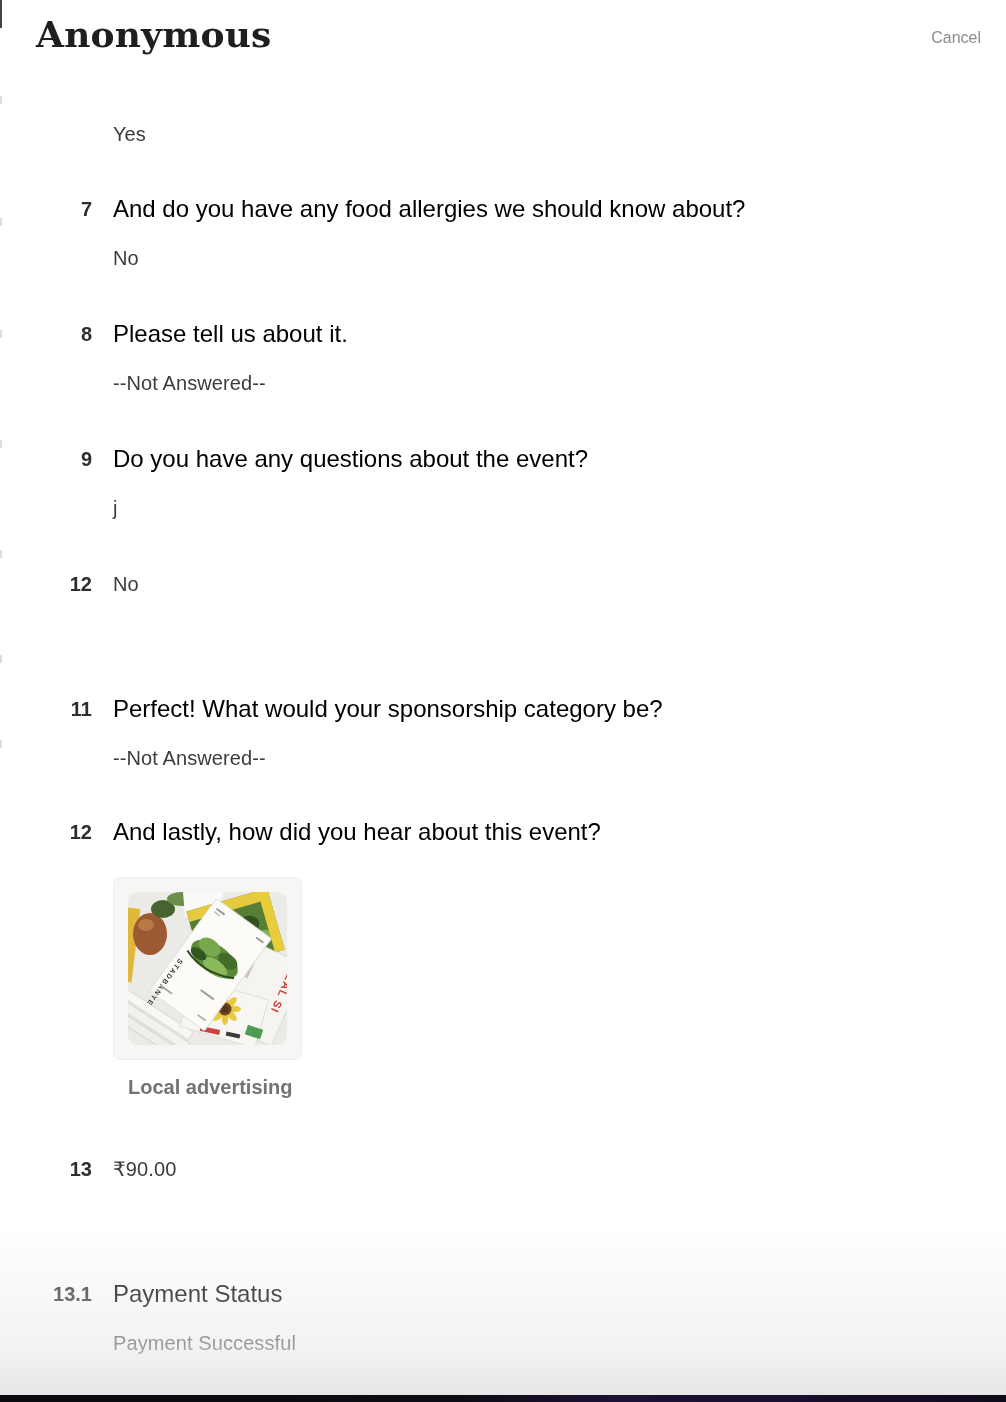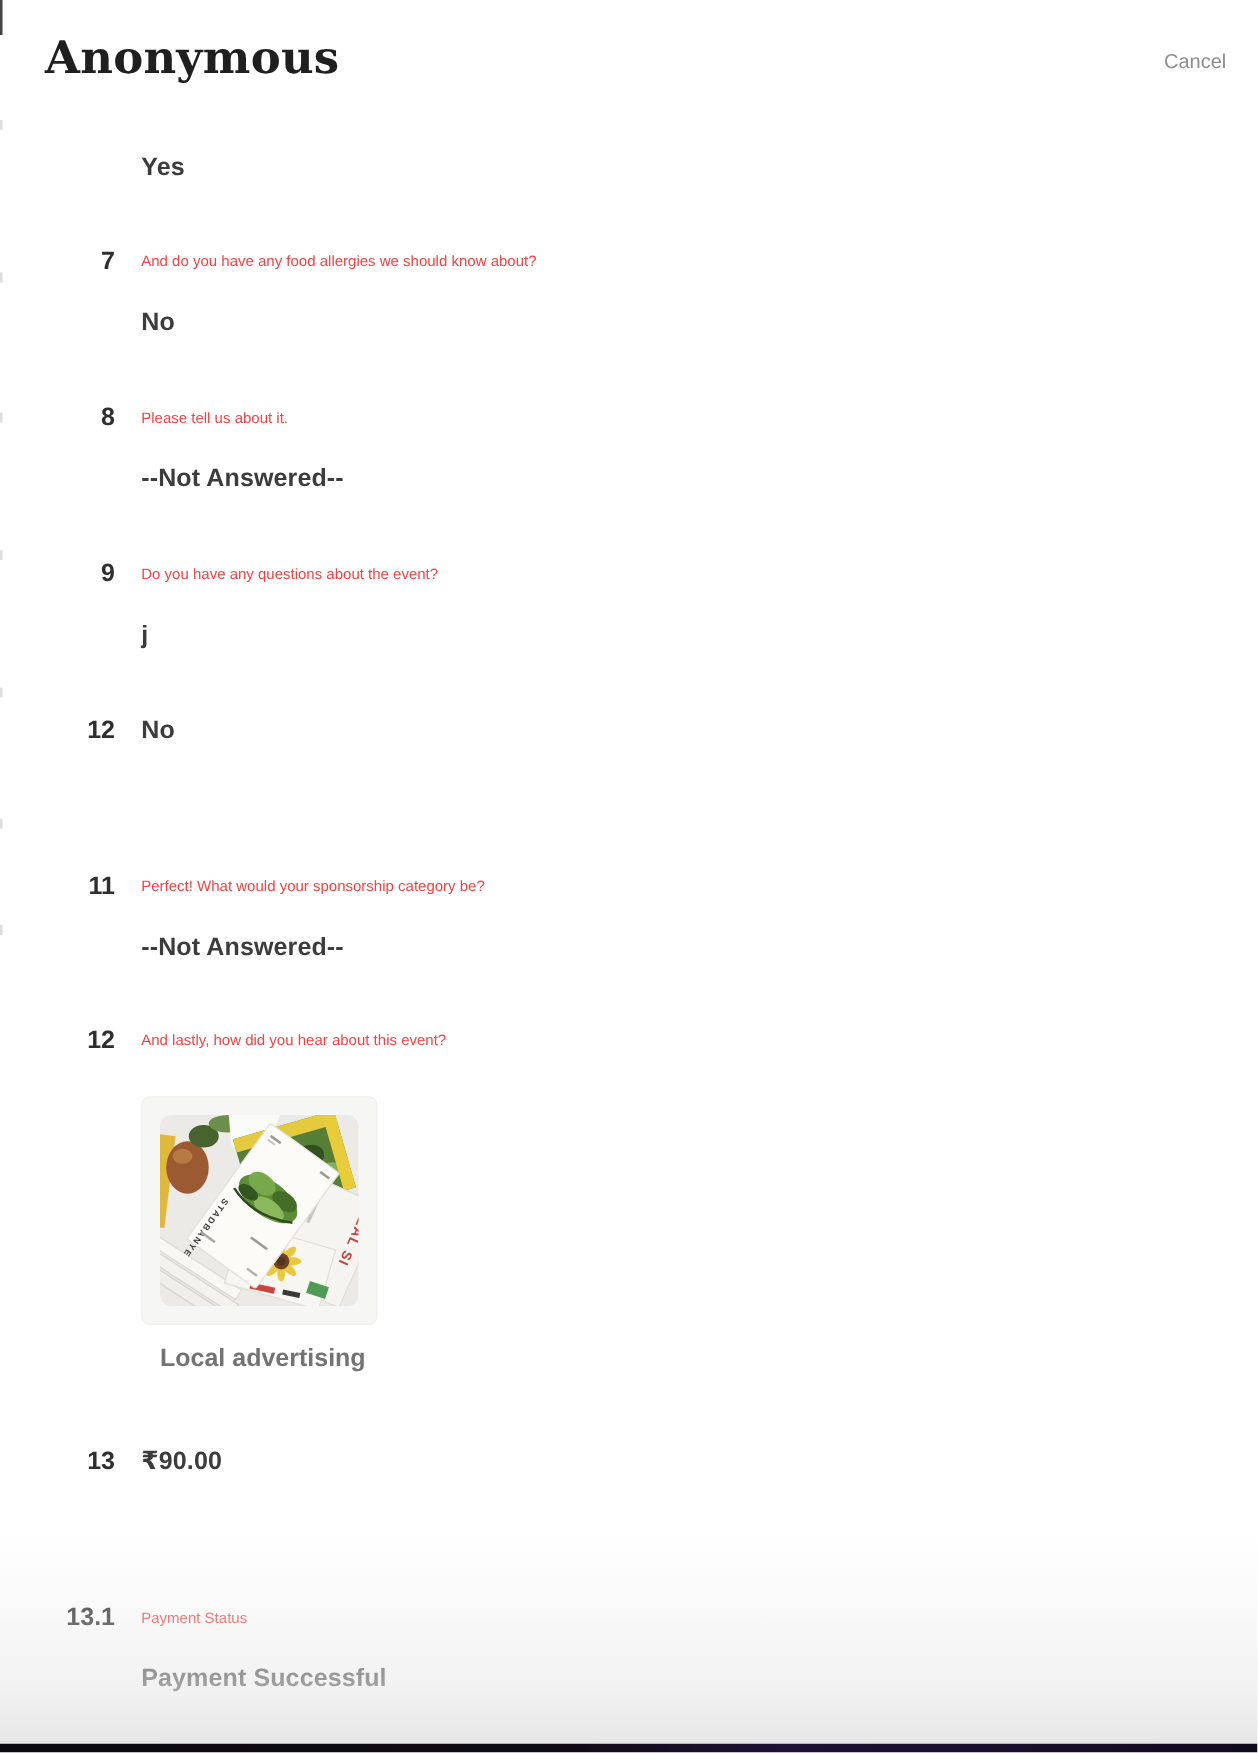--- a/index.html
+++ b/index.html
@@ -16,37 +16,37 @@
     pointer-events:none;
   }
   .bottom-bar{
     position:absolute;left:0;right:0;bottom:0;height:7px;
     background:linear-gradient(90deg,#0b0a0e 0%,#0e0b14 45%,#1d1134 62%,#170d28 85%,#100a1c 100%);
   }
   
   .edge-mark{position:absolute;left:0;width:2px;background:#9a9a9a;opacity:.35;}
   .edge-mark.dark{background:#2e2e2e;opacity:.9;}
 
-  .page-header{position:absolute;left:36px;top:24px;right:25px;height:52px;}
+  .page-header{position:absolute;left:36px;top:12px;right:25px;height:52px;}
   .page-title{
     font-family:"DejaVu Serif","Liberation Serif",serif;
     font-weight:700;font-size:36px;line-height:44px;color:#1f1f1f;letter-spacing:.2px;
   }
   .cancel-link{
     position:absolute;right:0;top:14px;
     font-size:16px;color:#8c8c8c;cursor:pointer;line-height:24px;
   }
 
   .qa{position:absolute;left:36px;right:40px;display:grid;grid-template-columns:56px 1fr;column-gap:21px;}
   .qnum{
     text-align:right;font-weight:700;font-size:20px;line-height:24px;color:#2e2e2e;
     padding-right:0;white-space:nowrap;
   }
-  .qtext{font-size:12px;line-height:24px;color:#ef4444;margin:0 0 25px 0;}
-  .atext{font-size:20px;line-height:24px;color:#3c3c3c;font-weight:700;letter-spacing:.1px;}
+  .qtext{font-size:24px;line-height:24px;color:#000000;margin:0 0 25px 0;}
+  .atext{font-size:20px;line-height:24px;color:#3c3c3c;font-weight:400;letter-spacing:.1px;}
 
   
   .img-card{
     width:189px;height:183px;margin-top:33px;
     background:#f6f6f4;border:1px solid #efefed;border-radius:7px;
     box-sizing:border-box;position:relative;cursor:pointer;
   }
   .img-card svg{position:absolute;left:14px;top:14px;border-radius:9px;display:block;}
   .img-caption{
     width:189px;margin-top:16px;padding-left:15px;box-sizing:border-box;

